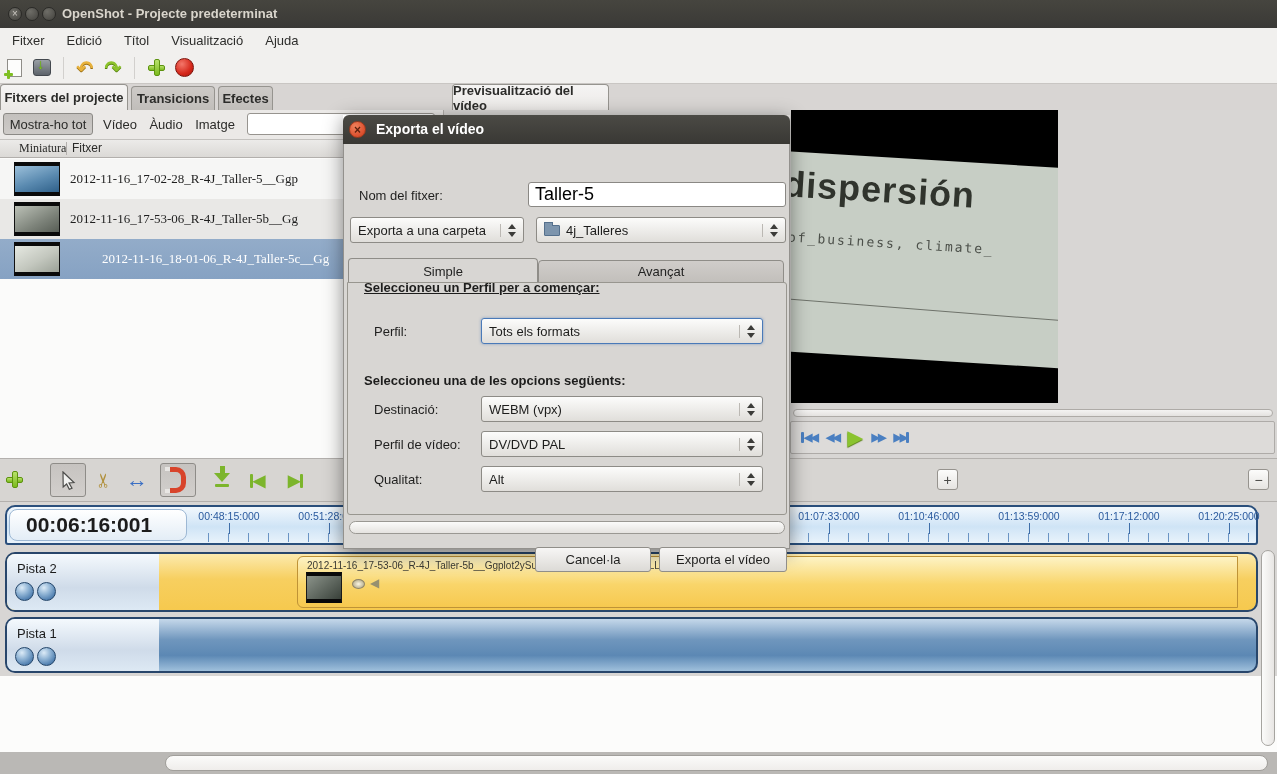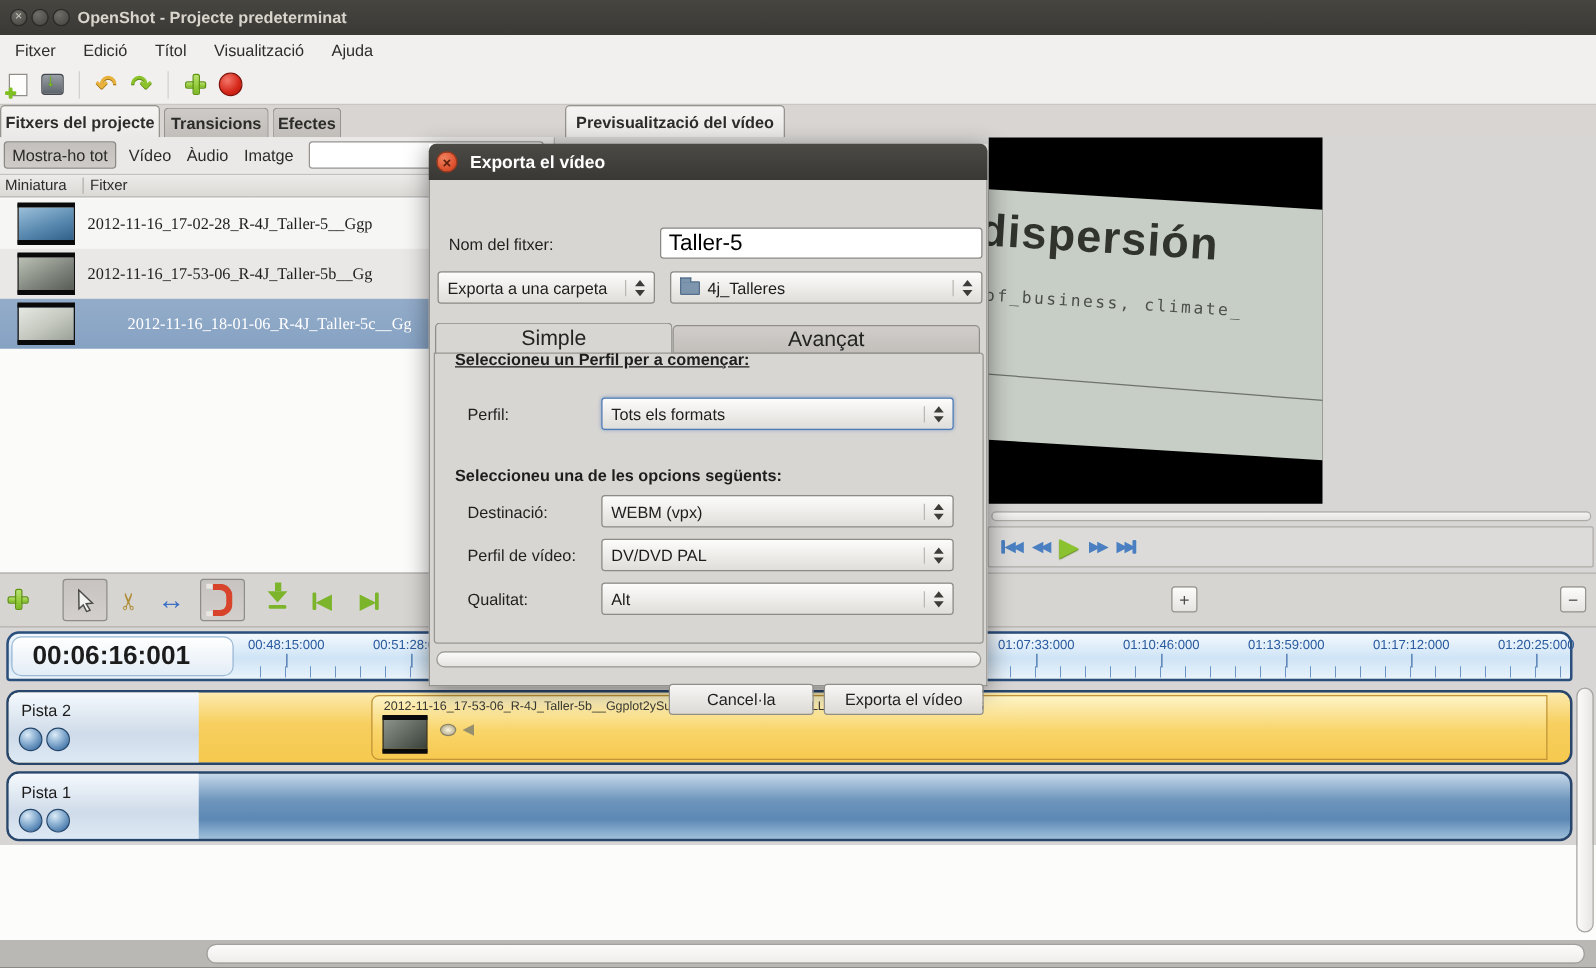--- a/index.html
+++ b/index.html
@@ -54,21 +54,21 @@
   .filter-row{position:absolute;left:0;top:0;width:443px;height:29px;background:#ebe9e7;}
   .filter-btn{position:absolute;top:3px;height:22px;font-size:13px;display:flex;align-items:center;
               justify-content:center;border-radius:3px;color:#2b2b29;}
   .filter-btn.pressed{background:linear-gradient(#c3c0bd,#cecbc8);border:1px solid #8b8985;box-sizing:border-box;}
   .search-box{position:absolute;left:247px;top:3px;width:188px;height:22px;border:1px solid #97948f;
               border-radius:3px;background:#fff;font-size:13px;padding:0 5px;box-sizing:border-box;
               font-family:"Liberation Sans",sans-serif;}
   .list-header{position:absolute;left:0;top:29px;width:443px;height:19px;
                background:linear-gradient(#ecebe9,#dbd9d6);border-top:1px solid #c4c2bf;
                border-bottom:1px solid #b2afac;box-sizing:border-box;font-size:12px;color:#2a2a28;}
-  .col-minia{position:absolute;left:4px;top:1px;}
+  .col-minia{position:absolute;left:19px;top:1px;font-family:Liberation Serif, serif;}
   .col-fitxer{position:absolute;left:72px;top:1px;}
   .col-div{position:absolute;left:66px;top:2px;width:1px;height:13px;background:#b2afac;}
   .file-row{position:absolute;left:0;width:443px;height:40px;display:flex;align-items:center;font-family:Liberation Serif, serif;}
   .row-a{background:#f6f6f5;}
   .row-b{background:#e9e8e6;}
   .row-sel{background:linear-gradient(#93acc9,#86a2c3);color:#fff;}
   .thumb{width:46px;height:34px;margin-left:14px;border:1px solid #111;box-sizing:border-box;
          border-top:4px solid #0a0a0a;border-bottom:4px solid #0a0a0a;flex:none;}
   .ph1{background:linear-gradient(160deg,#9cc0da 0%,#5a8ab0 55%,#2f6089 100%);}
   .ph2{background:linear-gradient(150deg,#bcc1b7 0%,#7d837a 60%,#575d55 100%);}
@@ -175,21 +175,21 @@
   .combo.focused{border-color:#4a7ab8;box-shadow:0 0 3px rgba(74,122,184,.6);}
   .spin{margin-left:auto;display:flex;flex-direction:column;gap:3px;padding-left:7px;border-left:1px solid #bbb8b3;}
   .spin i{display:block;width:0;height:0;border-left:4px solid transparent;border-right:4px solid transparent;}
   .spin .up{border-bottom:5px solid #3c3c39;}
   .spin .dn{border-top:5px solid #3c3c39;}
   .folder{position:relative;width:16px;height:11px;background:#7d95ad;border:1px solid #55708c;
           border-radius:1px;margin-right:6px;box-sizing:border-box;}
   .folder::before{content:"";position:absolute;left:-1px;top:-4px;width:7px;height:3px;background:#7d95ad;
                   border:1px solid #55708c;border-bottom:none;}
   .dlg-tab{position:absolute;box-sizing:border-box;border:1px solid #8f8d88;border-bottom:none;
-           border-radius:4px 4px 0 0;font-size:17px;color:#232322;display:flex;align-items:center;
+           border-radius:4px 4px 0 0;font-size:13px;color:#232322;display:flex;align-items:center;
            justify-content:center;}
   .dlg-tab.active{left:4px;top:114px;width:190px;height:25px;background:#d8d6d3;}
   .dlg-tab.inactive{left:194px;top:116px;width:246px;height:23px;background:linear-gradient(#d0cdca,#c2bfbb);
                     border-bottom:1px solid #8f8d88;}
   .dlg-frame{position:absolute;left:3px;top:138px;width:440px;height:233px;border:1px solid #98968f;
              border-radius:0 3px 3px 3px;box-sizing:border-box;}
   .dlg-heading{position:absolute;font-size:13px;font-weight:bold;color:#1d1d1c;}
   .progress{position:absolute;left:5px;top:377px;width:436px;height:13px;border:1px solid #9a9893;
             border-radius:7px;background:linear-gradient(#fbfbfa,#e5e3e0);box-sizing:border-box;}
   .dlg-btn{position:absolute;top:403px;height:25px;border:1px solid #908e89;border-radius:3px;
@@ -241,21 +241,21 @@
     </div>
     <div class="tb-btn">
       <span class="icon-record"></span>
     </div>
   </div>
 
   <div class="tabrow">
     <div class="tab active" style="left:0;width:128px;">Fitxers del projecte</div>
     <div class="tab inactive" style="left:131px;width:84px;">Transicions</div>
     <div class="tab inactive" style="left:218px;width:55px;">Efectes</div>
-    <div class="tab active" style="left:452px;width:176px;margin-top:16px;">Previsualització del vídeo</div>
+    <div class="tab active" style="left:452px;width:157px;margin-top:16px;">Previsualització del vídeo</div>
   </div>
 
   <div class="files-panel">
     <div class="filter-row">
       <div class="filter-btn pressed" style="left:3px;width:90px;">Mostra-ho tot</div>
       <div class="filter-btn" style="left:98px;width:44px;">Vídeo</div>
       <div class="filter-btn" style="left:144px;width:44px;">Àudio</div>
       <div class="filter-btn" style="left:190px;width:50px;">Imatge</div>
       <input class="search-box" value="" style="">
     </div>

